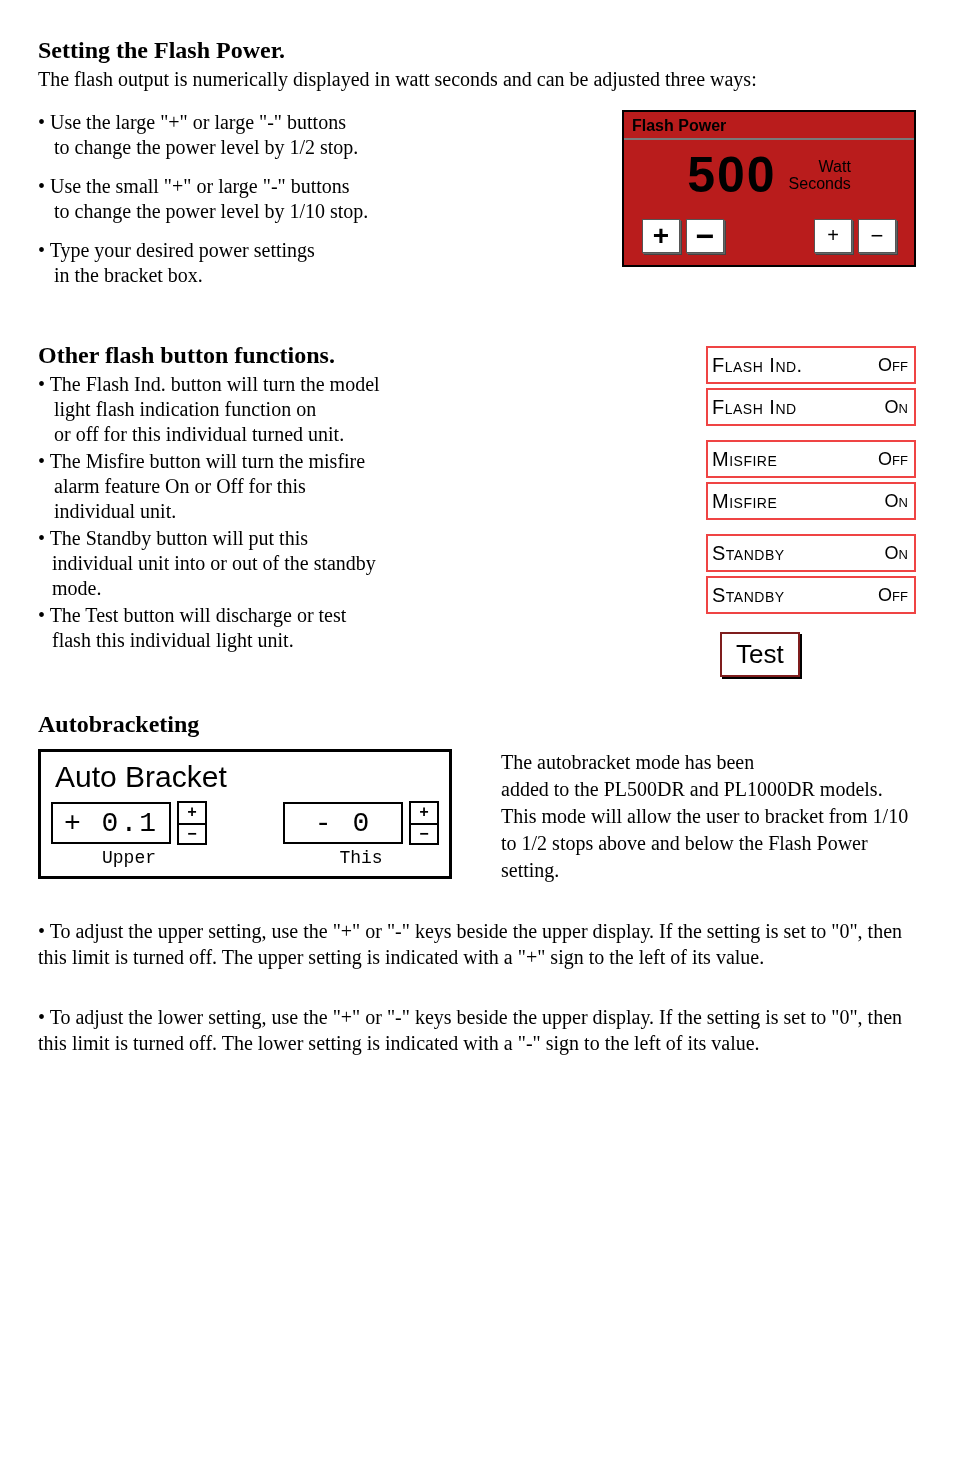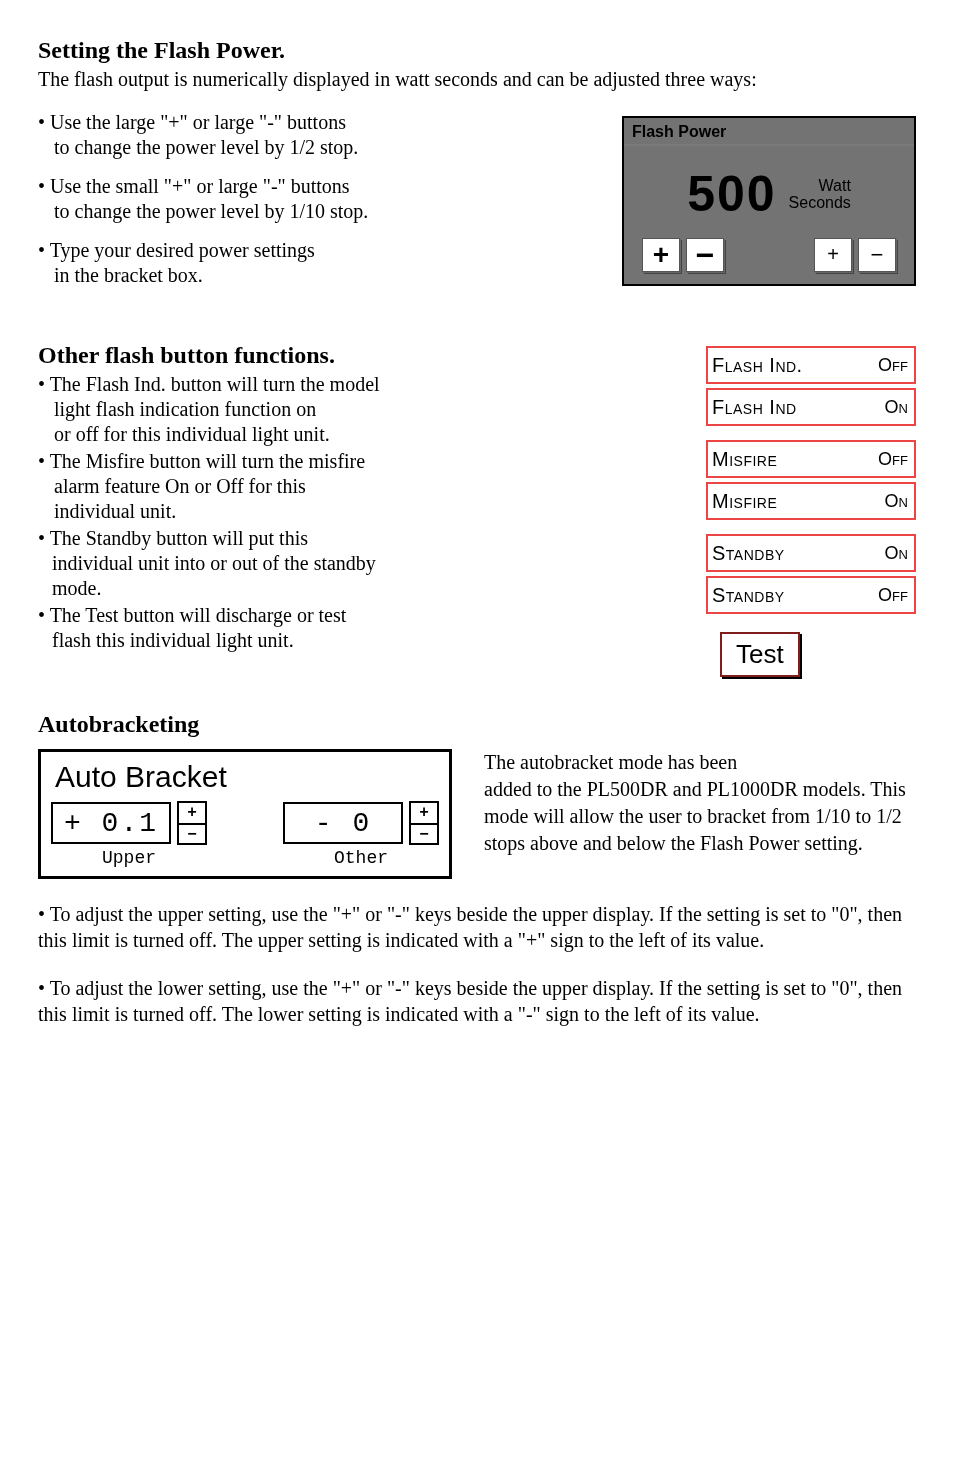--- a/index.html
+++ b/index.html
@@ -34,33 +34,32 @@
     margin: 0;
   }
   ul.plain > li {
     margin-bottom: 14px;
   }
   .bullet-line { display: block; }
 
   
   .flash-power-outer {
     border: 2px solid #000;
-    background: #737373;
+    background: #b91c1c;
     width: 290px;
     font-family: Arial, Helvetica, sans-serif;
-    margin-top: 6px;
   }
   .fp-title {
     font-weight: bold;
     font-size: 16px;
     padding: 4px 8px 2px 8px;
     border-bottom: 2px solid #7a7a7a;
   }
   .fp-body {
-    padding: 17px 12px 12px 12px;
+    padding: 4px 12px 12px 12px;
     text-align: center;
   }
   .fp-display-row {
     display: flex;
     align-items: center;
     justify-content: center;
     gap: 12px;
     margin-bottom: 12px;
   }
   .fp-value {
@@ -196,23 +195,24 @@
     font-weight: bold;
   }
   .ab-step + .ab-step { border-top: 2px solid #000; }
   .ab-label {
     font-size: 18px;
   }
   .ab-text {
     flex: 1;
     font-size: 20px;
     line-height: 1.35;
+    margin-left: 17px;
   }
   .para {
-    margin-top: 22px;
+    margin-top: 34px;
     line-height: 1.3;
   }
 </style>
 </head>
 <body>
 
 <h2>Setting the Flash Power.</h2>
 <p class="intro">The flash output is numerically displayed in watt seconds and can be adjusted three ways:</p>
 
 <div class="row">
@@ -257,21 +257,21 @@
   </div>
 </div>
 
 <div class="row" style="margin-top:38px">
   <div class="col-left">
     <h2>Other flash button functions.</h2>
     <ul class="plain">
       <li style="margin-bottom:2px">
         <span class="bullet-line">• The Flash Ind. button will turn the model</span>
         <span class="bullet-line" style="padding-left:16px">light flash indication function on</span>
-        <span class="bullet-line" style="padding-left:16px">or off for this individual light unit.</span>
+        <span class="bullet-line" style="padding-left:16px">or off for this individual turned unit.</span>
       </li>
       <li style="margin-bottom:2px">
         <span class="bullet-line">• The Misfire button will turn the misfire</span>
         <span class="bullet-line" style="padding-left:16px">alarm feature On or Off for this</span>
         <span class="bullet-line" style="padding-left:16px">individual unit.</span>
       </li>
       <li style="margin-bottom:2px">
         <span class="bullet-line">• The Standby button will put this</span>
         <span class="bullet-line" style="padding-left:14px">individual unit into or out of the standby</span>
         <span class="bullet-line" style="padding-left:14px">mode.</span>
@@ -335,21 +335,21 @@
           <div class="ab-label">Upper</div>
         </div>
         <div class="ab-ctrl">
           <div class="ab-wrap">
             <div class="ab-val">-   0</div>
             <div class="ab-stepper">
               <div class="ab-step">+</div>
               <div class="ab-step">−</div>
             </div>
           </div>
-          <div class="ab-label">Other</div>
+          <div class="ab-label">This</div>
         </div>
       </div>
     </div>
     <div class="ab-text">
       <span>The autobracket mode has been</span><br>
       <span>added to the PL500DR and PL1000DR models.  This mode will allow the user to bracket from 1/10 to 1/2 stops above and below the Flash Power setting.</span>
     </div>
   </div>
 </div>
 

